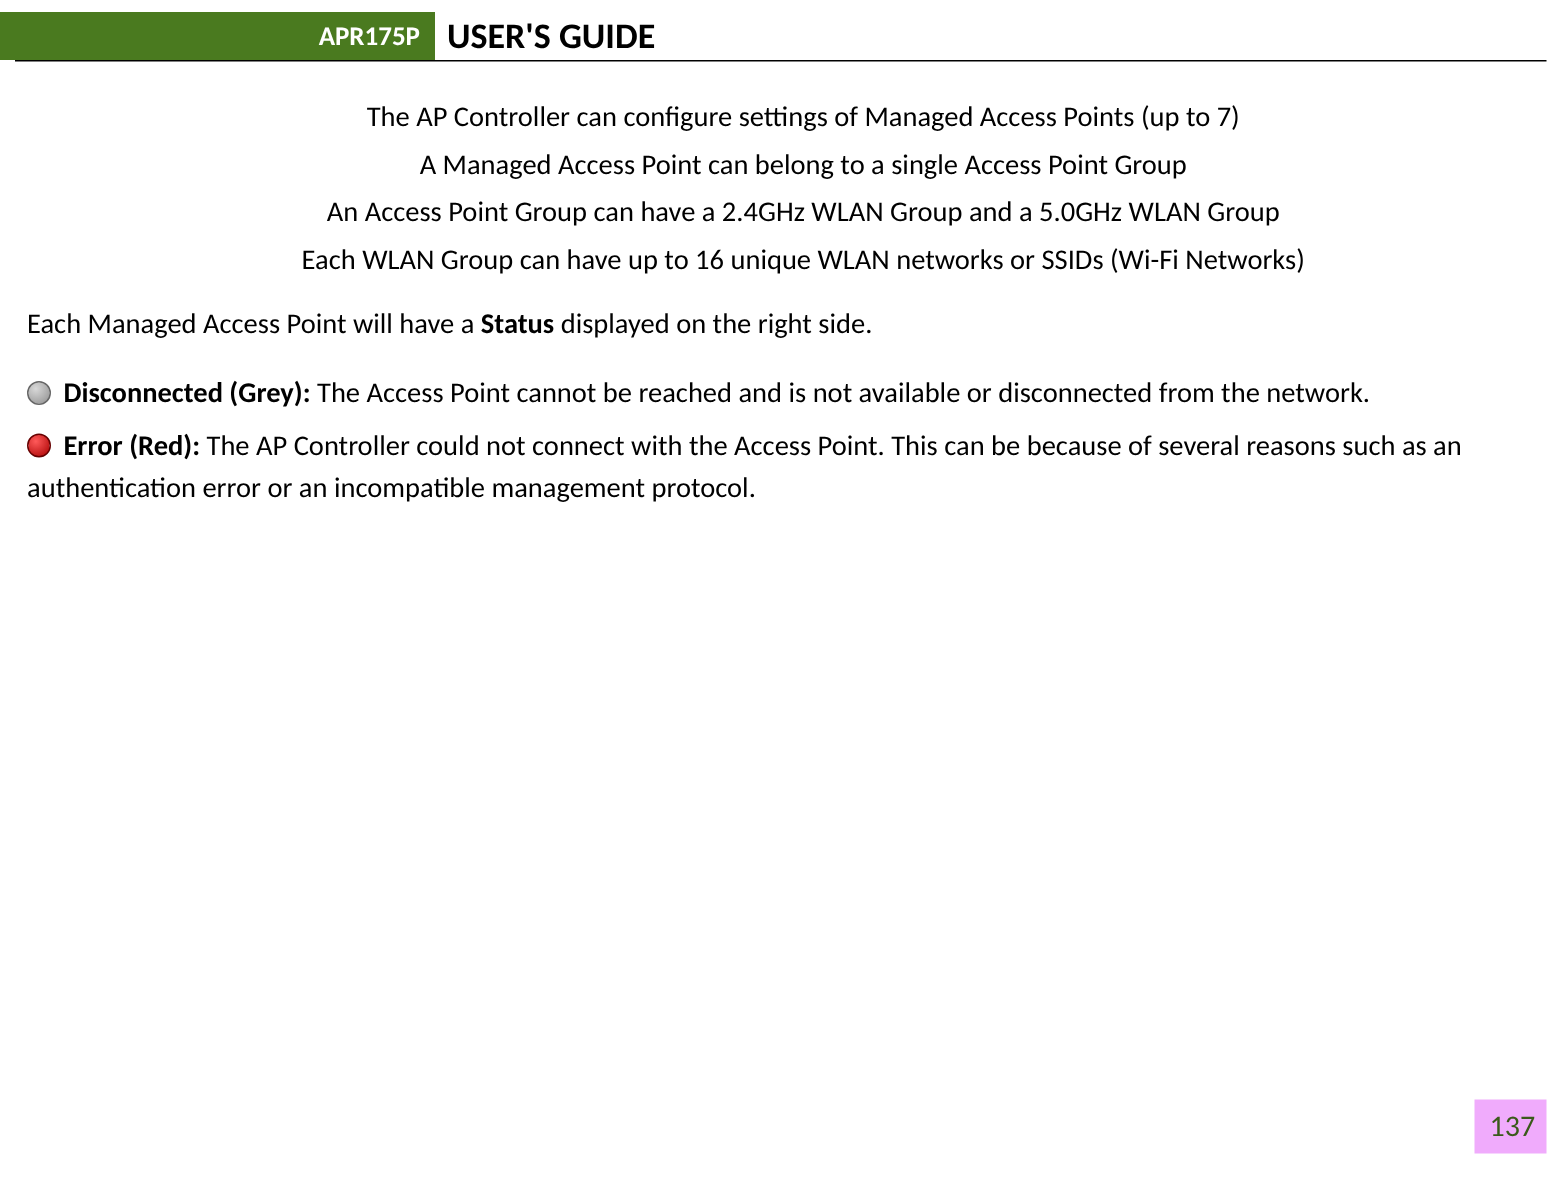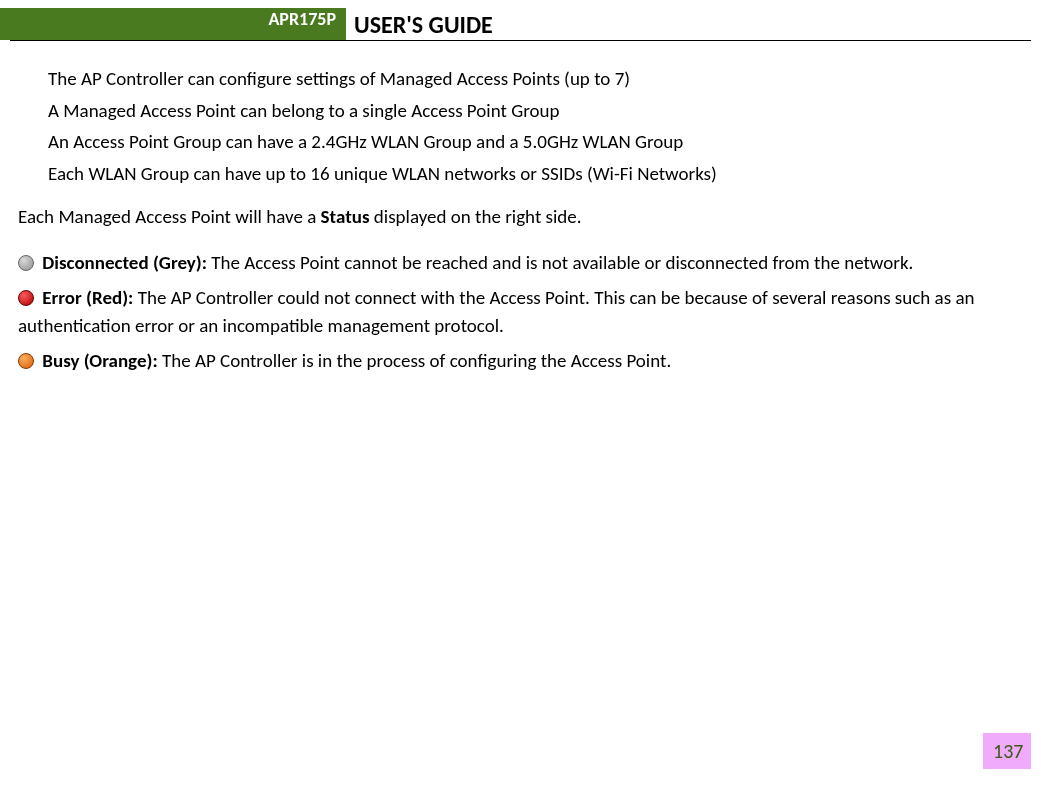--- a/index.html
+++ b/index.html
@@ -21,22 +21,23 @@
     display: flex;
     align-items: stretch;
     height: 32px;
   }
   .model-box {
     background: #4a7a1f;
     color: #fff;
     font-weight: bold;
     font-size: 18px;
     padding: 0 10px 0 0;
-    width: 346px;
+    width: 290px;
     display: flex;
+    align-items: center;
     justify-content: flex-end;
   }
   .guide-title {
     font-weight: bold;
     font-size: 24px;
     display: flex;
     align-items: center;
     padding-left: 8px;
   }
   .header-rule {
@@ -45,20 +46,21 @@
     margin: 0 10px 0 10px;
   }
   .content {
     padding: 24px 18px 0 18px;
     line-height: 1.45;
   }
   .intro { margin-bottom: 12px; }
   .topology-list {
     padding-left: 30px;
     margin-bottom: 16px;
+    text-align: center;
   }
   .topology-list div { margin-bottom: 4px; }
   .para { margin-bottom: 2px; }
   .legend { margin-top: 18px; }
   .legend-item { margin-bottom: 8px; }
   .status-dot {
     display: inline-block;
     width: 16px;
     height: 16px;
     border-radius: 50%;
@@ -116,23 +118,19 @@
     <div class="legend-item">
       <span class="status-dot dot-grey"></span>
       <span class="bold">Disconnected (Grey): </span><span>The Access Point cannot be reached and is not available or disconnected from the network.</span>
     </div>
 
     <div class="legend-item">
       <span class="status-dot dot-red"></span>
       <span class="bold">Error (Red): </span><span>The AP Controller could not connect with the Access Point.  This can be because of several reasons such as an authentication error or an incompatible management protocol.</span>
     </div>
 
-    <div class="legend-item">
-      <span class="status-dot dot-orange"></span>
-      <span class="bold">Busy (Orange): </span><span>The AP Controller is in the process of configuring the Access Point.</span>
-    </div>
 
 
 
   </div>
 </div>
 
 <div class="page-number">137</div>
 
 </body></html>

